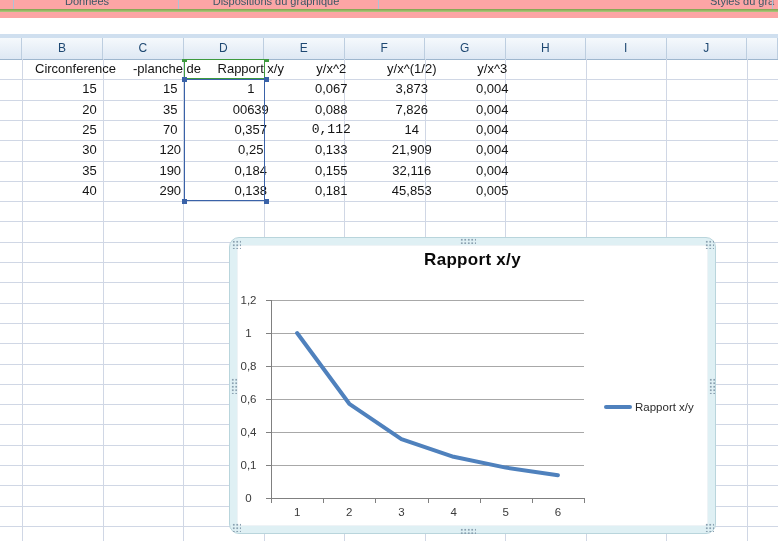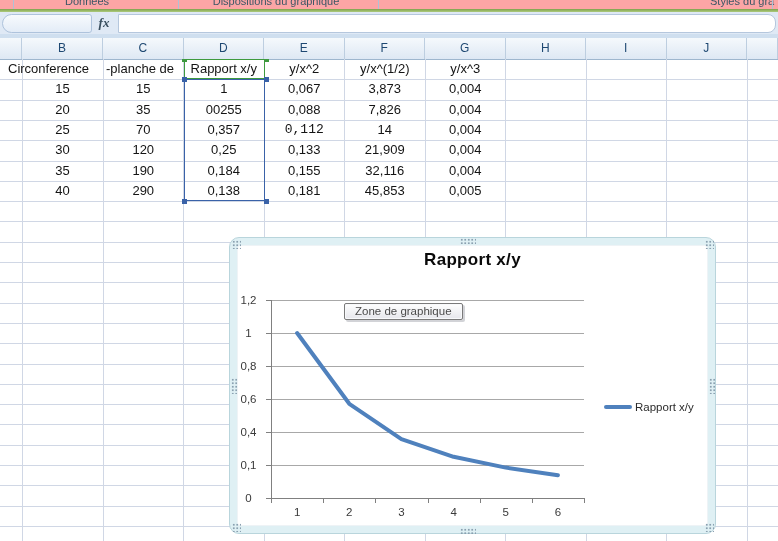--- a/index.html
+++ b/index.html
@@ -29,21 +29,21 @@
   
   .colheaders{position:absolute;left:0;top:38px;width:778px;height:21px;
               background:linear-gradient(#f5f9fc,#dee8f4);border-bottom:1px solid #9eb6ce;}
   .chcell{position:absolute;top:0;height:21px;line-height:21px;text-align:center;
           font-size:12px;color:#1e4872;border-right:1px solid #bdcee0;box-sizing:border-box;}
 
   
   .gridbody{position:absolute;left:0;top:59px;width:778px;height:482px;overflow:hidden;}
   .vline{position:absolute;top:0;width:1px;height:482px;background:#d0d7e5;}
   .hline{position:absolute;left:0;width:778px;height:1px;background:#d0d7e5;}
-  .cell{position:absolute;height:20px;line-height:20px;font-size:13px;color:#141414;white-space:nowrap;}
+  .cell{position:absolute;height:20px;line-height:20px;font-size:13px;color:#141414;white-space:nowrap;margin-left:27px;}
   .cell.center{transform:translateX(-50%);}
 
   .sel-green{position:absolute;border:1px solid #3e9a3e;box-sizing:border-box;}
   .sel-blue{position:absolute;border:1px solid #3a62a8;box-sizing:border-box;}
   .hgrab{position:absolute;width:5px;height:5px;}
   .hgrab.g{background:#3e9a3e;}
   .hgrab.b{background:#3a62a8;}
 
   
   .chart{position:absolute;left:229px;top:237px;width:487px;height:297px;
@@ -77,25 +77,20 @@
     <span class="rtab" style="left:87px">Données</span>
     <span class="rtab" style="left:276px">Dispositions du graphique</span>
     <span class="rtab leftpos" style="left:710px">Styles du gra</span>
     <i class="rsep" style="left:13px"></i>
     <i class="rsep" style="left:178px"></i>
     <i class="rsep" style="left:378px"></i>
     <i class="rsep" style="left:772px"></i>
   </div>
   <div class="greenline"></div>
 
-  <div class="fbar">
-    <div class="namebox"></div>
-    <div class="fxbtn">fx</div>
-    <div class="finput"></div>
-  </div>
   <div class="substrip"></div>
 
   <div class="colheaders" id="colheaders">
       <div class="chcell" style="left: 0px; width: 22px;"></div>
       <div class="chcell" style="left: 22px; width: 81px;">B</div>
       <div class="chcell" style="left: 103px; width: 80.5px;">C</div>
       <div class="chcell" style="left: 183.5px; width: 80.5px;">D</div>
       <div class="chcell" style="left: 264px; width: 80.5px;">E</div>
       <div class="chcell" style="left: 344.5px; width: 80.5px;">F</div>
       <div class="chcell" style="left: 425px; width: 80.5px;">G</div>
@@ -145,21 +140,21 @@
       <div class="cell center" style="left: 384.75px; top: 0px;">y/x^(1/2)</div>
       <div class="cell center" style="left: 465.25px; top: 0px;">y/x^3</div>
       <div class="cell center" style="left: 62.5px; top: 20.3px;">15</div>
       <div class="cell center" style="left: 143.25px; top: 20.3px;">15</div>
       <div class="cell center" style="left: 223.75px; top: 20.3px;">1</div>
       <div class="cell center" style="left: 304.25px; top: 20.3px;">0,067</div>
       <div class="cell center" style="left: 384.75px; top: 20.3px;">3,873</div>
       <div class="cell center" style="left: 465.25px; top: 20.3px;">0,004</div>
       <div class="cell center" style="left: 62.5px; top: 40.6px;">20</div>
       <div class="cell center" style="left: 143.25px; top: 40.6px;">35</div>
-      <div class="cell center" style="left: 223.75px; top: 40.6px;">00255</div>
+      <div class="cell center" style="left: 223.75px; top: 40.6px;">00639</div>
       <div class="cell center" style="left: 304.25px; top: 40.6px;">0,088</div>
       <div class="cell center" style="left: 384.75px; top: 40.6px;">7,826</div>
       <div class="cell center" style="left: 465.25px; top: 40.6px;">0,004</div>
       <div class="cell center" style="left: 62.5px; top: 60.9px;">25</div>
       <div class="cell center" style="left: 143.25px; top: 60.9px;">70</div>
       <div class="cell center" style="left: 223.75px; top: 60.9px;">0,357</div>
       <div class="cell center" style="left: 304.25px; top: 60.9px; font-family: Liberation Mono, monospace;">0,112</div>
       <div class="cell center" style="left: 384.75px; top: 60.9px;">14</div>
       <div class="cell center" style="left: 465.25px; top: 60.9px;">0,004</div>
       <div class="cell center" style="left: 62.5px; top: 81.2px;">30</div>
@@ -232,21 +227,20 @@
         <div class="xlab" style="left: 275.8px; top: 268px;">5</div>
         <div class="xlab" style="left: 327.9px; top: 268px;">6</div>
       </div>
     <svg class="series-svg" id="seriesSvg" style="left:39px;top:58px" width="319" height="208">
         <polyline points="28.1,37.0 80.3,107.8 132.4,143.1 184.6,160.8 236.8,171.6 288.9,179.2" fill="none" stroke="#4f81bd" stroke-width="4" stroke-linejoin="round" stroke-linecap="round"></polyline>
       </svg>
     <div class="legend" style="left:374px;top:163px">
       <div class="legline"></div>
       <div class="legtext">Rapport x/y</div>
     </div>
-    <div class="cu-tooltip" style="left:114px;top:65px">Zone de graphique</div>
 
     <div class="dots" style="left:230px;top:0;width:16px;height:6px"></div>
     <div class="dots" style="left:230px;top:290px;width:16px;height:6px"></div>
     <div class="dots" style="left:1px;top:140px;width:6px;height:16px"></div>
     <div class="dots" style="left:479px;top:140px;width:6px;height:16px"></div>
     <div class="dots" style="left:2px;top:2px;width:9px;height:9px"></div>
     <div class="dots" style="left:475px;top:2px;width:9px;height:9px"></div>
     <div class="dots" style="left:2px;top:285px;width:9px;height:9px"></div>
     <div class="dots" style="left:475px;top:285px;width:9px;height:9px"></div>
   </div>

